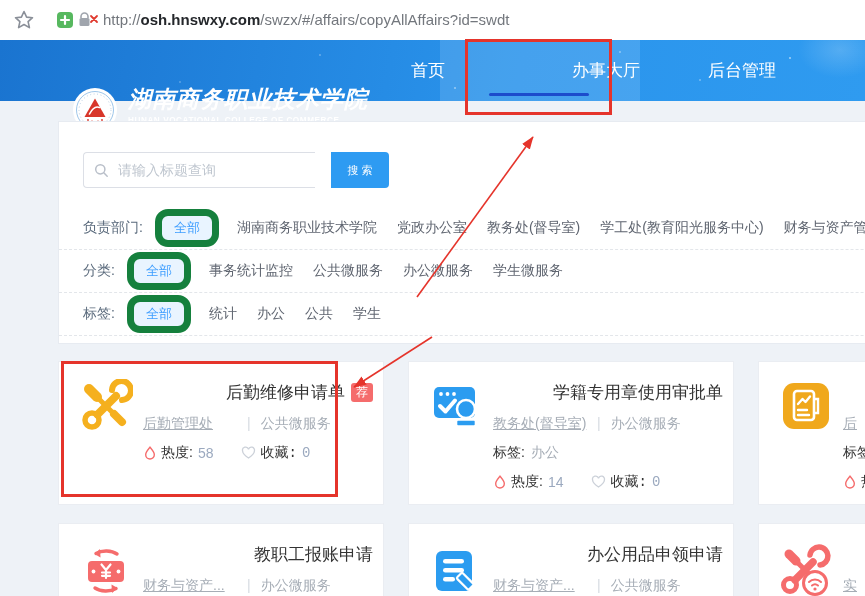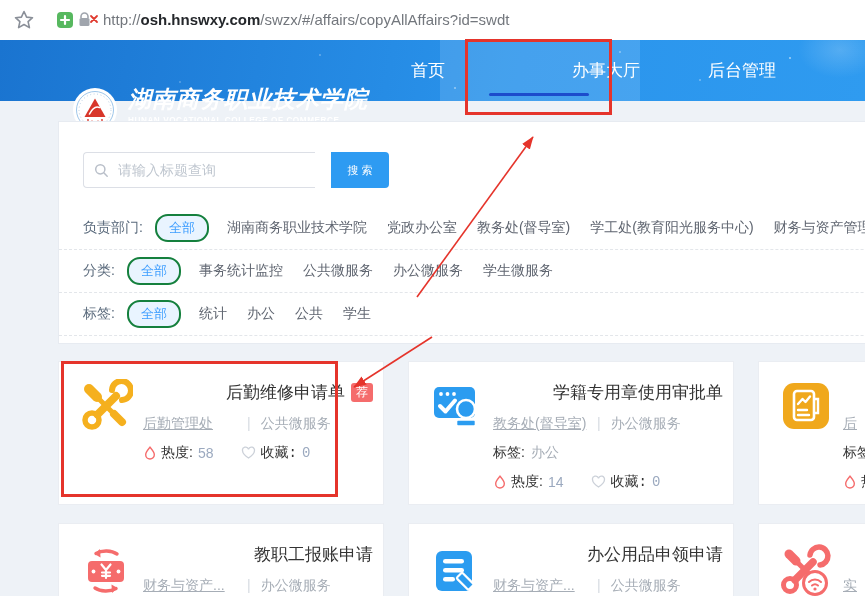--- a/index.html
+++ b/index.html
@@ -50,21 +50,21 @@
       font-family:"Liberation Sans","DejaVu Sans",sans-serif; }
   .search-input::placeholder { color:#bfc6cf; }
   .mag-ic { position:absolute; left:35px; top:41px; pointer-events:none; }
   .search-btn { position:absolute; left:272px; top:30px; width:58px; height:36px;
       background:#2e9bf2; color:#fff; border:none; border-radius:0 4px 4px 0;
       font-size:11px; cursor:pointer; font-family:inherit; white-space:pre; }
   .filter-row { position:absolute; left:0; width:1030px; height:43px; display:flex;
       align-items:center; padding-left:24px; border-bottom:1px dashed #e3e6ea; }
   .fr1 { top:85px; } .fr2 { top:128px; } .fr3 { top:171px; }
   .filter-label { font-size:14px; color:#5a6a7c; margin-right:12px; white-space:nowrap; }
-  .pill { font-size:13px; color:#3f9eff; background:#e9f4ff; border:2px solid #15803d;
+  .pill { font-size:13px; color:#3f9eff; background:#e9f4ff; border:7px solid #15803d;
       border-radius:13px; padding:3px 12px; margin-right:18px; cursor:pointer; white-space:nowrap;text-align:right; }
   .filter-item { font-size:14px; color:#5f6570; margin-right:20px; cursor:pointer; white-space:nowrap; }
 
   
   .card { position:absolute; width:326px; height:144px; background:#fff;
           border:1px solid #eaedf2; cursor:pointer; }
   .c-r1 { top:361px; } .c-r2 { top:523px; }
   .c-c1 { left:58px; } .c-c2 { left:408px; } .c-c3 { left:758px; }
   .card-icon { position:absolute; left:20px; top:17px; width:54px; height:54px; }
   .c-r2 .card-icon { top:20px; }

